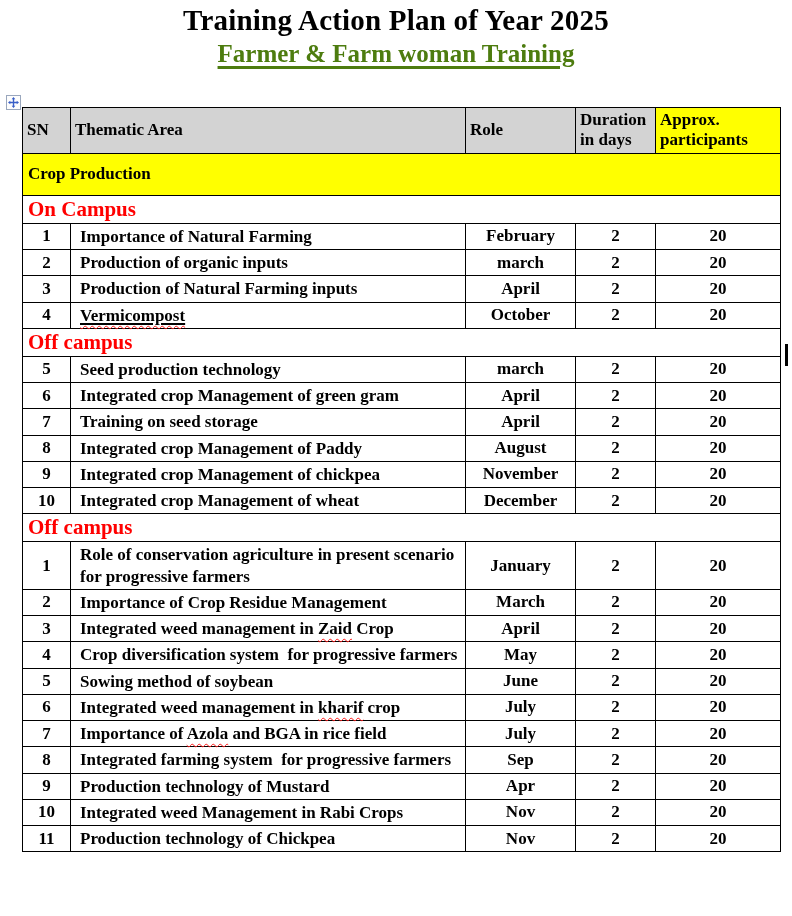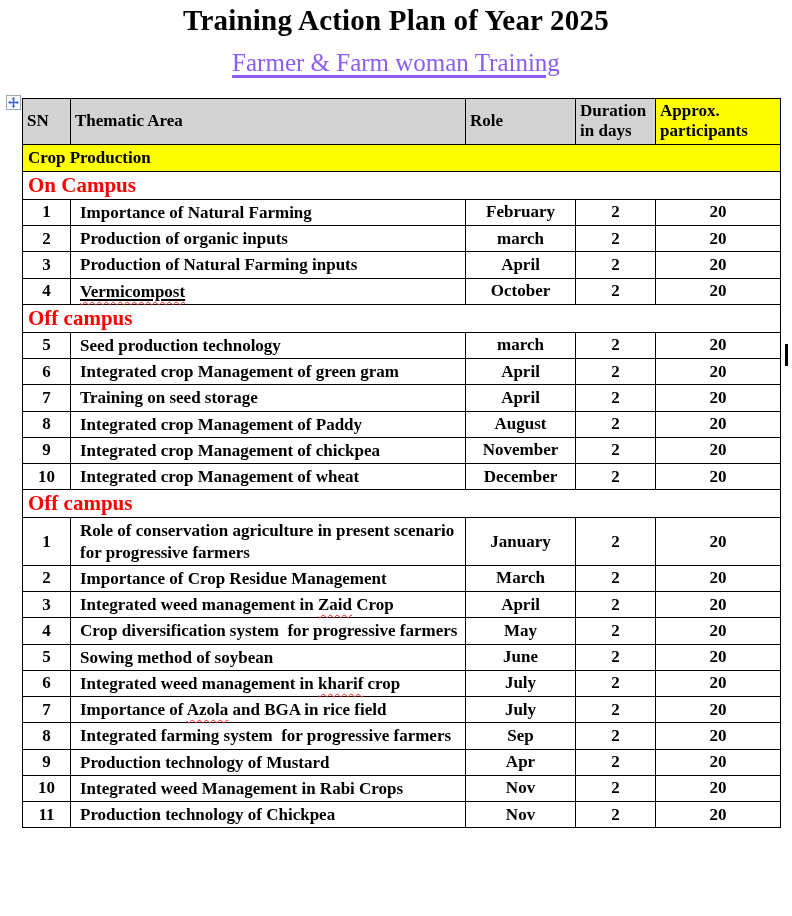--- a/index.html
+++ b/index.html
@@ -1,44 +1,44 @@
 <!DOCTYPE html>
 <html><head>
 <meta charset="utf-8">
 <style>
   html,body{margin:0;padding:0;}
   body{
     width:792px;height:916px;background:#ffffff;position:relative;overflow:hidden;
     font-family:"Liberation Serif", serif;
   }
   .title{
-    margin:4px 0 12px;text-align:center;font-size:29px;font-weight:bold;color:#000;
+    margin:4px 0 3px;text-align:center;font-size:29px;font-weight:bold;color:#000;
     letter-spacing:.2px;
   }
   .subtitle{
-    margin:3px 0 0;text-align:center;font-size:25px;font-weight:normal;color:#8b5cf6;
+    margin:3px 0 0;text-align:center;font-size:25px;font-weight:bold;color:#4d7c0f;
     text-decoration:underline;text-decoration-thickness:2.5px;text-underline-offset:4px;
   }
   .handle{
     position:absolute;left:6px;top:95px;width:15px;height:15px;background:#fdfdfd;
     border:1px solid #9aa7bd;display:flex;align-items:center;justify-content:center;box-sizing:border-box;
   }
   table.plan{
-    position:absolute;left:22px;top:98px;width:758px;border-collapse:collapse;table-layout:fixed;
+    position:absolute;left:22px;top:107px;width:758px;border-collapse:collapse;table-layout:fixed;
   }
   .plan th,.plan td{
     border:1.6px solid #000;font-weight:bold;font-size:17px;color:#000;
     vertical-align:middle;box-sizing:border-box;
   }
   .plan th{
     background:#d3d3d3;text-align:left;padding:2px 4px;height:44px;line-height:1.2;
   }
   .plan th.approx{background:#ffff00;}
   .cat td{
-    background:#ffff00;text-align:left;padding:1px 5px;height:27px;font-size:17px;
+    background:#ffff00;text-align:left;padding:1px 5px;height:42px;font-size:17px;
   }
   .sub td{
     background:#ffffff;color:#ff0000;text-align:left;padding:1px 5px;height:25px;font-size:21px;
   }
   .item td{height:26px;text-align:center;padding:1px 2px;}
   .item td.topic{text-align:left;padding:2px 4px 2px 9px;line-height:1.25;}
   .item td.topic span{white-space:pre-wrap;text-align:center;}
   .u{text-decoration:underline;text-decoration-thickness:1.5px;text-underline-offset:2px;}
   .wavy{text-decoration:underline wavy #ff1a1a;text-decoration-thickness:1px;text-underline-offset:3.5px;}
   .caret{position:absolute;left:785px;top:344px;width:3px;height:22px;background:#000;}

